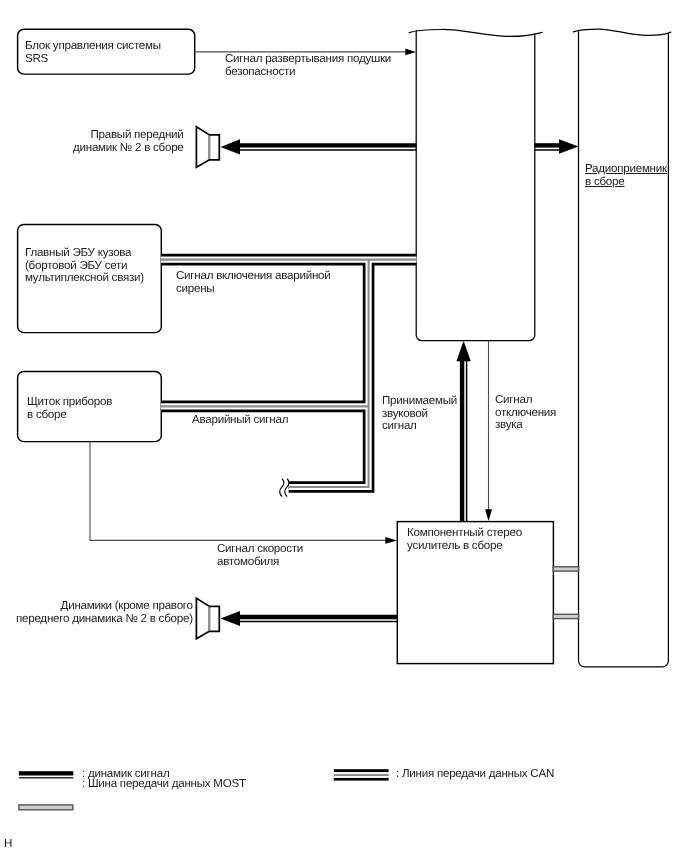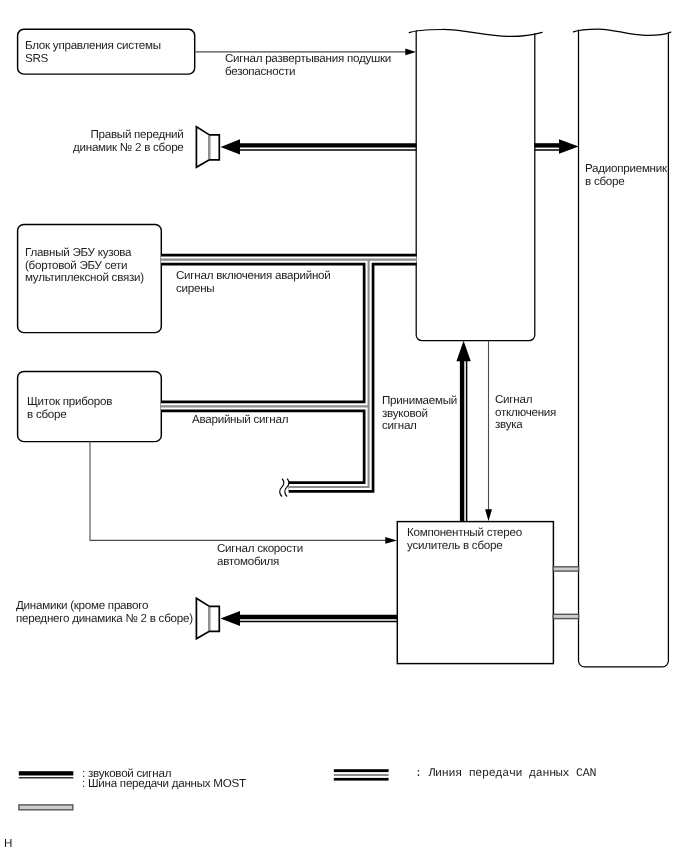--- a/index.html
+++ b/index.html
@@ -122,59 +122,59 @@
   </g>
 </svg>
 
 <div class="txt" style="left:24.7px;top:246.8px;">Главный ЭБУ кузова
 (бортовой ЭБУ сети
 мультиплексной связи)</div>
 <div class="txt" style="left:24.7px;top:39.94px;">Блок управления системы
 SRS</div>
 <div class="txt" style="left:26.6px;top:395.9px;">Щиток приборов
 в сборе</div>
-<div class="txt" style="left:584.7px;top:163.4px;">Радиоприемник
+<div class="txt" style="left:584.7px;top:163.4px;text-decoration:underline;">Радиоприемник
 в сборе</div>
 <div class="txt" style="left:406.7px;top:527.2px;">Компонентный стерео
 усилитель в сборе</div>
 
 <div class="txt" style="left:224.9px;top:53.3px;">Сигнал развертывания подушки
 безопасности</div>
 <div class="txt" style="left:73px;top:128.9px;text-align:right;">Правый передний
 динамик № 2 в сборе</div>
 <div class="txt" style="left:175.8px;top:270.1px;">Сигнал включения аварийной
 сирены</div>
 <div class="txt" style="left:191.7px;top:413.6px;">Аварийный сигнал</div>
 <div class="txt" style="left:382.3px;top:394.8px;">Принимаемый
 звуковой
 сигнал</div>
 <div class="txt" style="left:495px;top:394.2px;">Сигнал
 отключения
 звука</div>
 <div class="txt" style="left:216.5px;top:543.4px;">Сигнал скорости
 автомобиля</div>
-<div class="txt" style="left:16px;top:600.2px;">Динамики (кроме правого
+<div class="txt" style="left:16px;top:600.2px;text-align:right;">Динамики (кроме правого
 переднего динамика № 2 в сборе)</div>
 
 <svg id="legend" width="688" height="852" viewBox="0 0 688 852">
 
   <g>
     <rect x="18.8" y="771.2" width="54.5" height="4.3" fill="#000"></rect>
     <rect x="18.8" y="777.2" width="54.5" height="1.2" fill="#000"></rect>
   </g>
 
   <g>
     <rect x="333.8" y="769.2" width="54.8" height="2.9" fill="#000"></rect>
     <rect x="333.8" y="774" width="54.8" height="2.0" fill="#8c8c8c"></rect>
     <rect x="333.8" y="777.9" width="54.8" height="2.7" fill="#000"></rect>
   </g>
 
   <g>
     <rect x="18.9" y="804.9" width="53.9" height="4.9" fill="#cdcdcd" stroke="#555555" stroke-width="1.4"></rect>
   </g>
 </svg>
 
-<div class="txt" style="left:81.9px;top:767.5px;">: звуковой сигнал</div>
-<div class="txt" style="left:415px;top:767.5px;font-family:Liberation Mono, monospace;">: Линия передачи данных CAN</div>
+<div class="txt" style="left:81.9px;top:767.5px;">: динамик сигнал</div>
+<div class="txt" style="left:396px;top:767.5px;">: Линия передачи данных CAN</div>
 <div class="txt" style="left:81.9px;top:778px;">: Шина передачи данных MOST</div>
 <div class="txt sm" style="left:3.6px;top:837.7px;">H</div>
 
 </div>
 
 </body></html>

